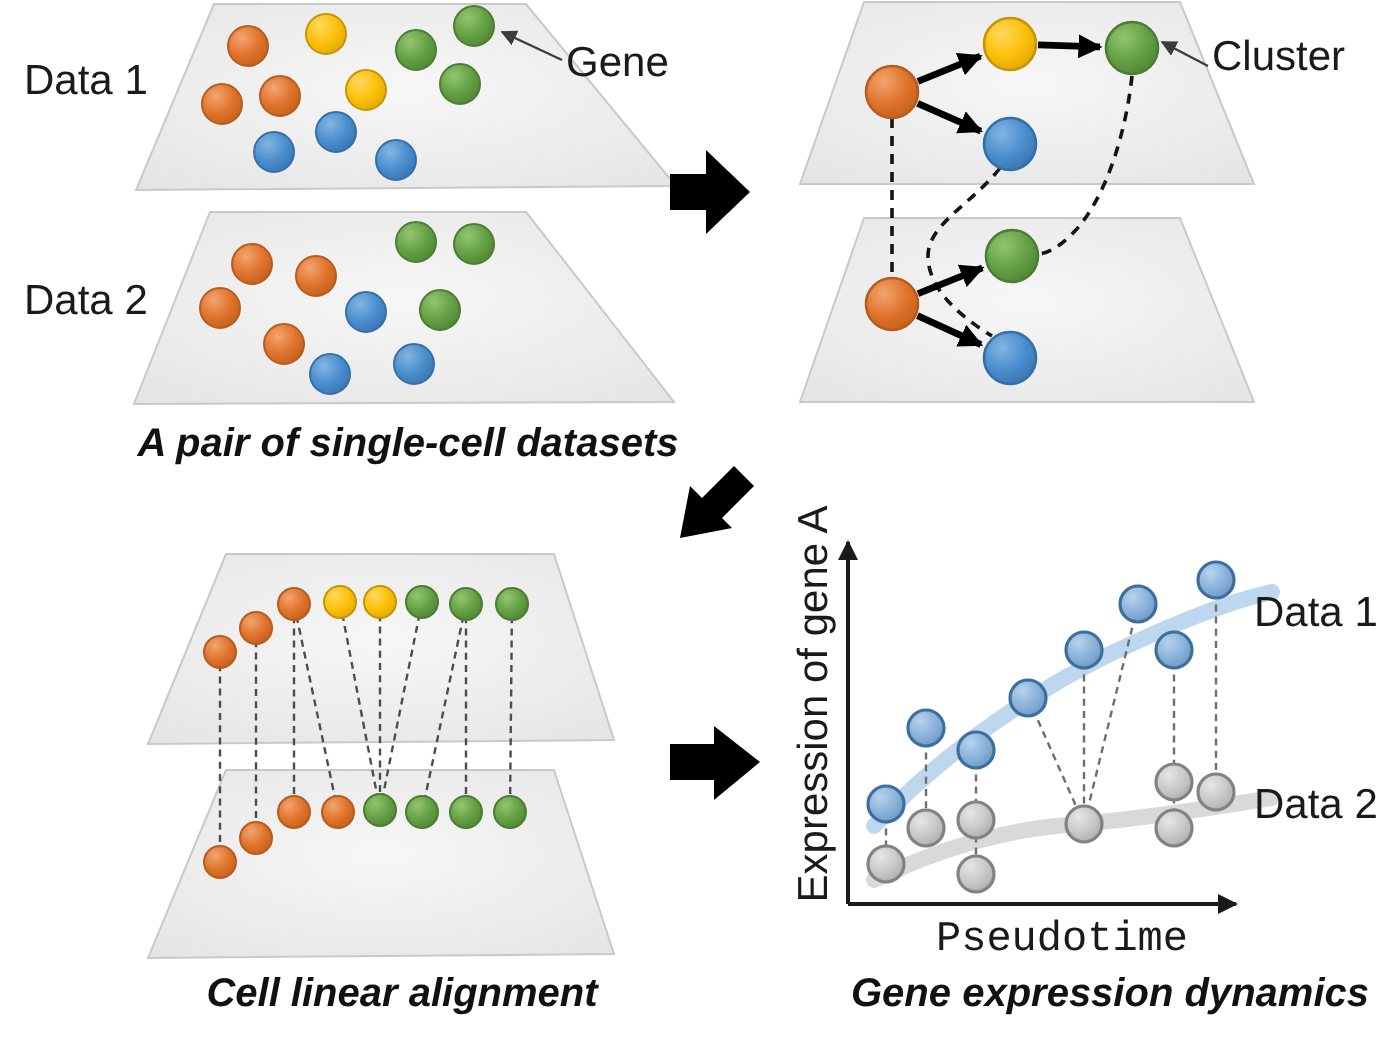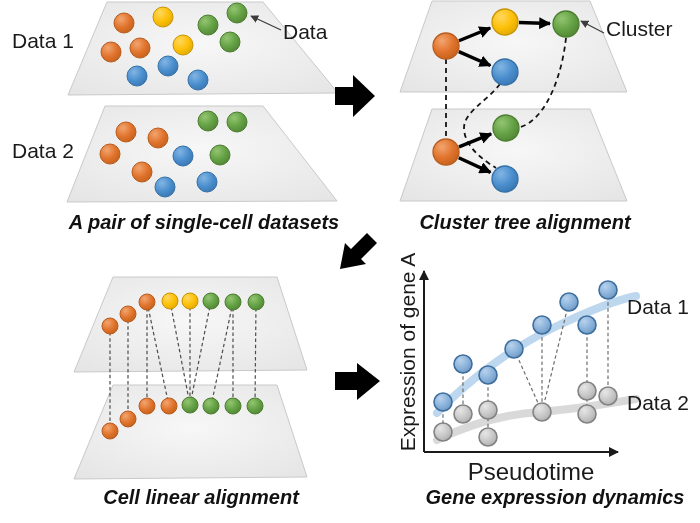--- a/index.html
+++ b/index.html
@@ -13,22 +13,23 @@
   }
   .title{
     position:absolute;color:#111;font-size:20px;font-weight:bold;line-height:1;
     transform:translateX(-50%);white-space:nowrap;font-style:italic;
   }
   .ylab{
     position:absolute;color:#1a1a1a;font-size:21px;line-height:1;white-space:nowrap;
     transform:translate(-50%,-50%) rotate(-90deg);
   }
   .xlab{
-    position:absolute;color:#1a1a1a;font-size:24px;line-height:1;white-space:nowrap;
+    position:absolute;color:#1a1a1a;font-size:21px;line-height:1;white-space:nowrap;
     transform:translateX(-50%);
+    font-family:Liberation Mono, monospace;
   }
 </style>
 </head>
 <body>
 
 <div id="stage">
   <svg id="fig" width="700" height="523" viewBox="0 0 700 523">
       <defs>
         <radialGradient id="g-orange" cx="35%" cy="30%" r="80%">
           <stop offset="0%" stop-color="#f2a570"></stop>
@@ -172,25 +173,24 @@
       <circle cx="587" cy="414" r="9" fill="url(#g-chartgray)" stroke="#828282" stroke-width="1.6"></circle>
       <circle cx="608" cy="396" r="9" fill="url(#g-chartgray)" stroke="#828282" stroke-width="1.6"></circle>
       <line x1="281" y1="30" x2="251" y2="16" stroke="#3c3c3c" stroke-width="1.2" marker-end="url(#m-thin)"></line>
       <line x1="604" y1="33" x2="581" y2="21" stroke="#3c3c3c" stroke-width="1.2" marker-end="url(#m-thin)"></line>
       <line x1="424" y1="452" x2="424" y2="271" stroke="#1a1a1a" stroke-width="2" marker-end="url(#m-axis)"></line>
       <line x1="424" y1="452" x2="618" y2="452" stroke="#1a1a1a" stroke-width="2" marker-end="url(#m-axis)"></line>
     </svg>
 
   <div class="lbl" style="left:12px;top:30px">Data 1</div>
   <div class="lbl" style="left:12px;top:140px">Data 2</div>
-  <div class="lbl" style="left:283px;top:21px">Data</div>
+  <div class="lbl" style="left:283px;top:21px">Gene</div>
   <div class="lbl" style="left:606px;top:18px">Cluster</div>
 
   <div class="title" style="left:204px;top:212px">A pair of single-cell datasets</div>
-  <div class="title" style="left:525px;top:212px">Cluster tree alignment</div>
   <div class="title" style="left:555px;top:487px">Gene expression dynamics</div>
   <div class="title" style="left:201px;top:487px">Cell linear alignment</div>
 
   <div class="ylab" style="left:407px;top:352px">Expression of gene A</div>
   <div class="xlab" style="left:531px;top:460px">Pseudotime</div>
   <div class="lbl" style="left:627px;top:296px">Data 1</div>
   <div class="lbl" style="left:627px;top:392px">Data 2</div>
 </div>
 
 </body></html>

